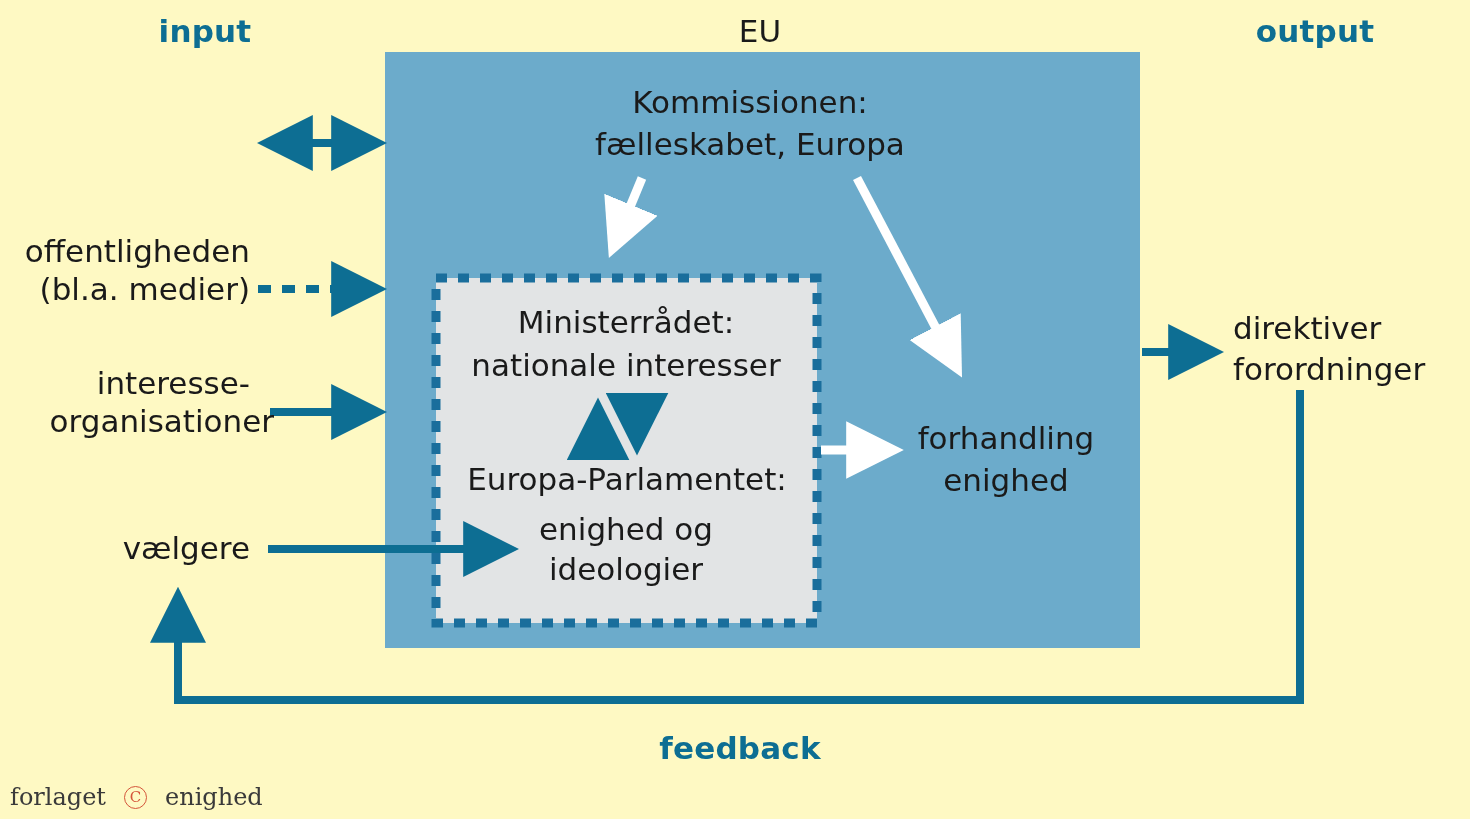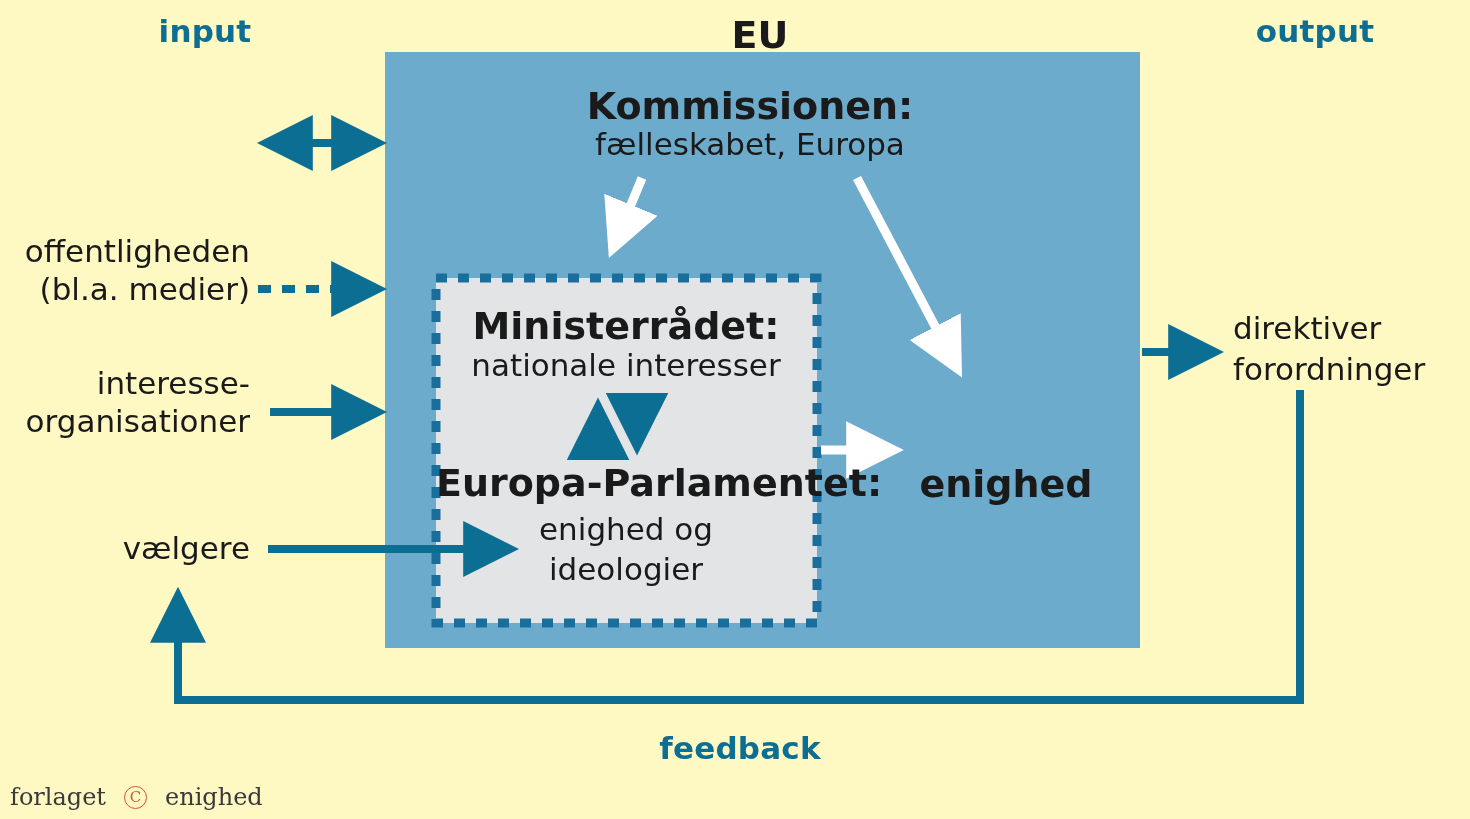--- a/index.html
+++ b/index.html
@@ -35,22 +35,22 @@
     color: #0d6e93;
     font-weight: bold;
     font-size: 31px;
     letter-spacing: 0.2px;
   }
   .plain-28 {
     font-size: 31px;
     font-weight: normal;
   }
   .bold-28 {
-    font-size: 38px;
-    font-weight: bold;
+    font-size: 31px;
+    font-weight: normal;
   }
   .ctr { text-align: center; }
   .rgt { text-align: right; }
   .lft { text-align: left; }
 
   .logo {
     position: absolute;
     left: 10px;
     top: 783px;
     font-family: "DejaVu Serif", serif;
@@ -145,34 +145,35 @@
 
   <div class="lbl bold-28 ctr" style="left:660px; top:14px; width:200px;">EU</div>
 
   <div class="lbl section-head ctr" style="left:1210px; top:14px; width:210px;">output</div>
 
 
   <div class="lbl plain-28 rgt" style="left:0px; top:234px; width:250px;">offentligheden</div>
   <div class="lbl plain-28 rgt" style="left:0px; top:272px; width:250px;">(bl.a. medier)</div>
 
   <div class="lbl plain-28 rgt" style="left:0px; top:366px; width:250px;">interesse-</div>
-  <div class="lbl plain-28 rgt" style="left:0px; top:404px; width:250px;">organisationer</div>
+  <div class="lbl plain-28 rgt" style="left:0px; top:404px; width:250px;padding-left:24px;">organisationer</div>
 
   <div class="lbl plain-28 rgt" style="left:20px; top:531px; width:230px;">vælgere</div>
 
   <div class="lbl bold-28 ctr" style="left:520px; top:85px; width:460px;">Kommissionen:</div>
   <div class="lbl plain-28 ctr" style="left:520px; top:127px; width:460px;">fælleskabet, Europa</div>
 
   <div class="lbl bold-28 ctr" style="left:446px; top:305px; width:360px;">Ministerrådet:</div>
   <div class="lbl plain-28 ctr" style="left:446px; top:348px; width:360px;">nationale interesser</div>
 
   <div class="lbl bold-28 ctr" style="left:436px; top:462px; width:382px;">Europa-Parlamentet:</div>
   <div class="lbl plain-28 ctr" style="left:446px; top:512px; width:360px;">enighed og</div>
   <div class="lbl plain-28 ctr" style="left:446px; top:552px; width:360px;">ideologier</div>
 
+  <div class="lbl bold-28 ctr" style="left:890px; top:421px; width:232px;">forhandling</div>
   <div class="lbl bold-28 ctr" style="left:890px; top:463px; width:232px;">enighed</div>
 
   <div class="lbl plain-28 lft" style="left:1233px; top:311px; width:240px;">direktiver</div>
   <div class="lbl plain-28 lft" style="left:1233px; top:352px; width:240px;">forordninger</div>
 
   <div class="lbl section-head ctr" style="left:620px; top:731px; width:240px;">feedback</div>
 
   <div class="logo">
     <span>forlaget</span>
     <span class="logo-c">C</span>

